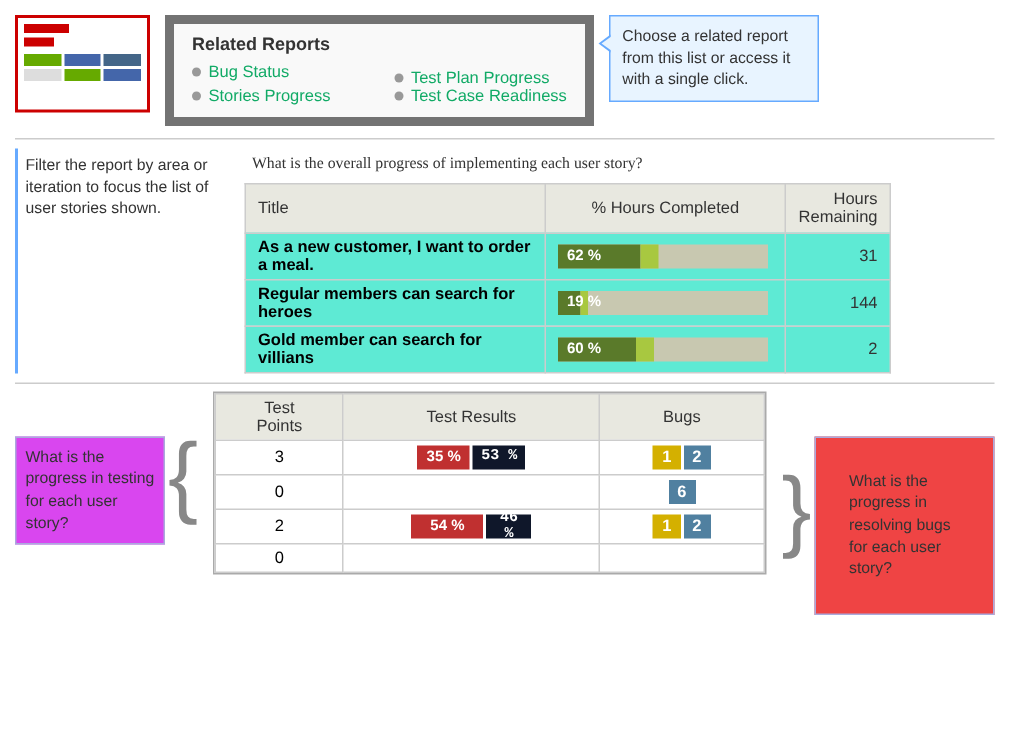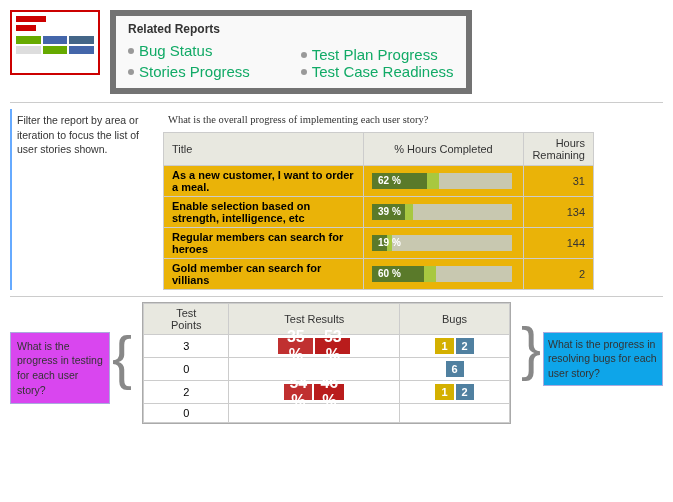--- a/index.html
+++ b/index.html
@@ -77,21 +77,21 @@
       display: grid;
       grid-template-columns: 1fr 1fr;
       gap: 4px 20px;
     }
     .report-item {
       display: flex;
       align-items: center;
       gap: 5px;
       color: #1a6;
       cursor: pointer;
-      font-size: 15px;
+      font-size: 11px;
     }
     .report-dot {
       width: 6px;
       height: 6px;
       border-radius: 50%;
       background: #999;
       flex-shrink: 0;
     }
     .report-link {
       color: #1a6;
@@ -164,21 +164,21 @@
       border: 1px solid #ccc;
       padding: 4px 8px;
       text-align: left;
       font-weight: normal;
       color: #333;
     }
     .main-table th.right { text-align: right; }
     .main-table td {
       border: 1px solid #ccc;
       padding: 3px 8px;
-      background: #eab308;
+      background: #5eead4;
     }
     .progress-cell {
       padding: 4px 6px;
       min-width: 160px;
     }
     .progress-bg {
       background: #c8c8b0;
       height: 16px;
       width: 140px;
       position: relative;
@@ -215,22 +215,22 @@
       padding: 6px;
       background: #d946ef;
       margin-top: 30px;
     }
     .right-test-annotation {
       font-size: 10.5px;
       color: #333;
       max-width: 120px;
       line-height: 1.4;
       border: 1px solid #aad;
-      padding: 4px;
-      background: #0ea5e9;
+      padding: 22px;
+      background: #ef4444;
       margin-top: 30px;
     }
 
     
     .test-table-wrapper {
       border: 1px solid #aaa;
       flex: 1;
     }
     .test-table {
       border-collapse: collapse;
@@ -255,27 +255,27 @@
       display: flex;
       gap: 2px;
       align-items: center;
       justify-content: center;
     }
     .test-bar {
       height: 16px;
       display: flex;
       align-items: center;
       justify-content: center;
-      font-size: 16px;
+      font-size: 10px;
       color: #fff;
       font-weight: bold;
       padding: 0 4px;
     }
     .bar-red { background: #c03030; }
-    .bar-gray { background: #b91c1c; }
+    .bar-gray { background: #0f172a; font-family: Liberation Mono, monospace; }
     .bug-box-yellow {
       background: #d4b000;
       color: #fff;
       padding: 2px 6px;
       font-weight: bold;
       font-size: 11px;
       display: inline-block;
     }
     .bug-box-steel {
       background: #5080a0;
@@ -345,20 +345,23 @@
           <span class="report-link">Test Plan Progress</span>
         </div>
         <div class="report-item">
           <span class="report-dot"></span>
           <span class="report-link">Test Case Readiness</span>
         </div>
       </div>
     </div>
   </div>
 
+  <div class="callout">
+    <span>Choose a related report from this list or access it with a single click.</span>
+  </div>
 </div>
 
 <hr class="divider-line">
 
 <div style="display:flex; padding: 6px 10px 6px 10px; gap:8px;">
 
   <div class="left-annotation">Filter the report by area or iteration to focus the list of user stories shown.</div>
 
   <div style="flex:1;">
 
@@ -377,31 +380,20 @@
             <td class="progress-cell">
               <div class="progress-bg">
                 <div class="progress-fill-dark" style="width: 55px;"></div>
                 <div class="progress-fill-light" style="width: 12px;"></div>
                 <div class="progress-label">62 %</div>
               </div>
             </td>
             <td class="hours-remaining">31</td>
           </tr>
           <tr>
-            <td><strong>Enable selection based on strength, intelligence, etc</strong></td>
-            <td class="progress-cell">
-              <div class="progress-bg">
-                <div class="progress-fill-dark" style="width: 33px;"></div>
-                <div class="progress-fill-light" style="width: 8px;"></div>
-                <div class="progress-label">39 %</div>
-              </div>
-            </td>
-            <td class="hours-remaining">134</td>
-          </tr>
-          <tr>
             <td><strong>Regular members can search for heroes</strong></td>
             <td class="progress-cell">
               <div class="progress-bg">
                 <div class="progress-fill-dark" style="width: 15px;"></div>
                 <div class="progress-fill-light" style="width: 5px;"></div>
                 <div class="progress-label">19 %</div>
               </div>
             </td>
             <td class="hours-remaining">144</td>
           </tr>
@@ -461,21 +453,21 @@
             <td>
               <div class="test-bar-container">
                 <span class="bug-box-steel">6</span>
               </div>
             </td>
           </tr>
           <tr>
             <td>2</td>
             <td>
               <div class="test-bar-container">
-                <div class="test-bar bar-red" style="width: 28px;">54 %</div>
+                <div class="test-bar bar-red" style="width: 48px;">54 %</div>
                 <div class="test-bar bar-gray" style="width: 30px;">46 %</div>
               </div>
             </td>
             <td>
               <div class="test-bar-container">
                 <span class="bug-box-yellow">1</span>
                 <span class="bug-box-steel">2</span>
               </div>
             </td>
           </tr>

